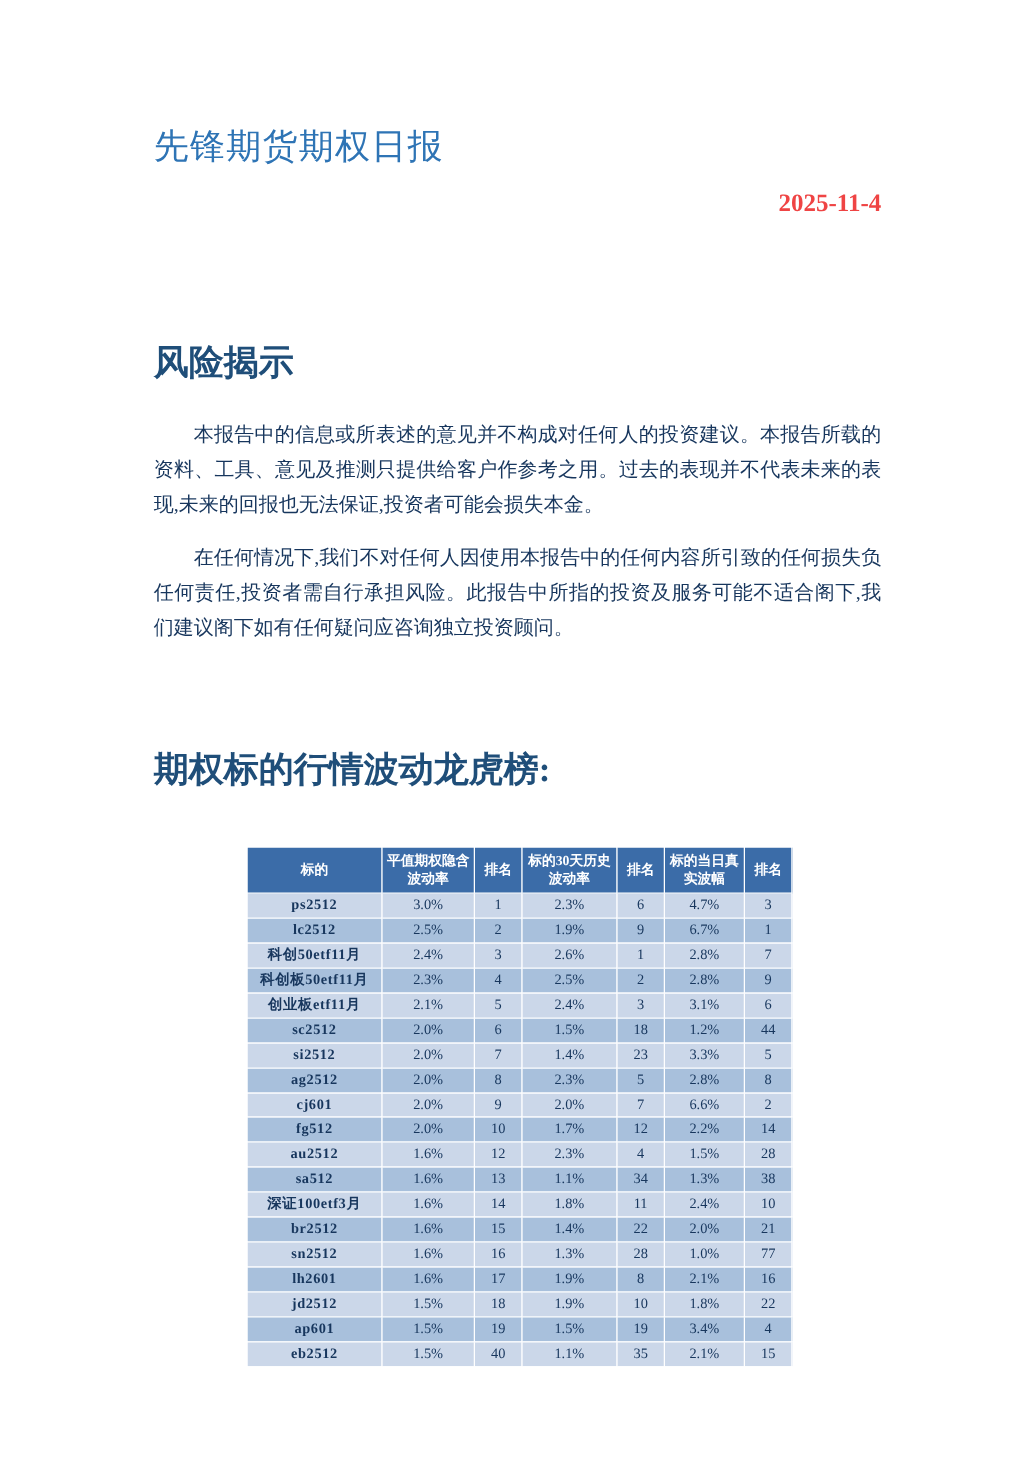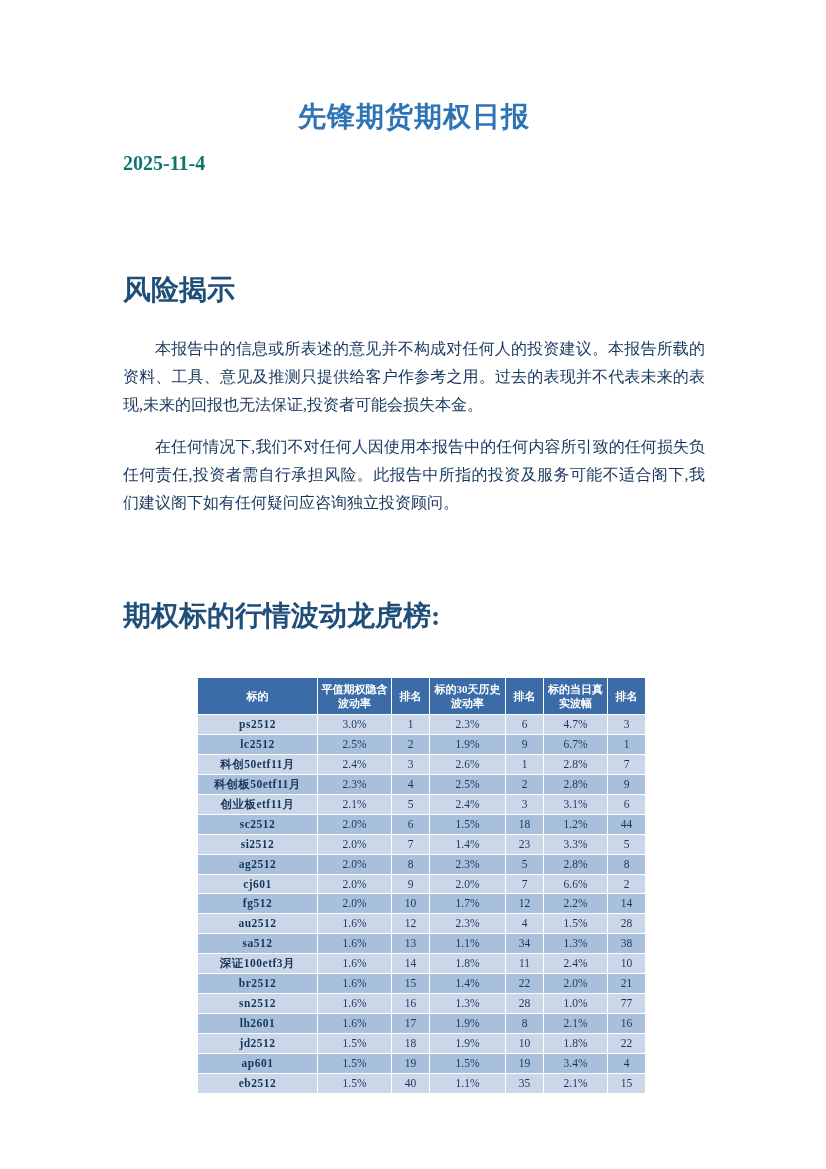--- a/index.html
+++ b/index.html
@@ -11,29 +11,28 @@
     font-family: "Liberation Serif", serif;
     color: #17365D;
     overflow: hidden;
   }
   .page {
     width: 826px;
     height: 1169px;
     padding: 98px 121px 0 123px;
   }
   .doc-title {
-    text-align: center;
     color: #2E74B5;
     font-size: 28px;
-    font-weight: bold;
+    font-weight: normal;
     letter-spacing: 1px;
   }
   .doc-date {
-    text-align: left;
-    color: #0f766e;
+    text-align: right;
+    color: #ef4444;
     font-size: 20px;
     font-weight: bold;
     margin-top: 16px;
   }
   .section-heading {
     color: #1F4E79;
     font-size: 28px;
     font-weight: bold;
   }
   .risk-heading { margin-top: 96px; }
@@ -69,21 +68,21 @@
     color: #ffffff;
     font-weight: bold;
     font-size: 11px;
     height: 37px;
     padding: 2px 3px;
   }
   tbody td { height: 19px; }
   tbody tr:nth-child(odd)  td { background: #CBD7E9; }
   tbody tr:nth-child(even) td { background: #A8C0DC; }
   td.first-col { font-weight: bold; letter-spacing: 0.5px; }
-  .c0 { width: 120px; }
+  .c0 { width: 108px; }
   .c1 { width: 74px; }
   .c2 { width: 38px; }
   .c3 { width: 76px; }
   .c4 { width: 38px; }
   .c5 { width: 64px; }
   .c6 { width: 38px; }
 </style>
 </head>
 <body>
 

